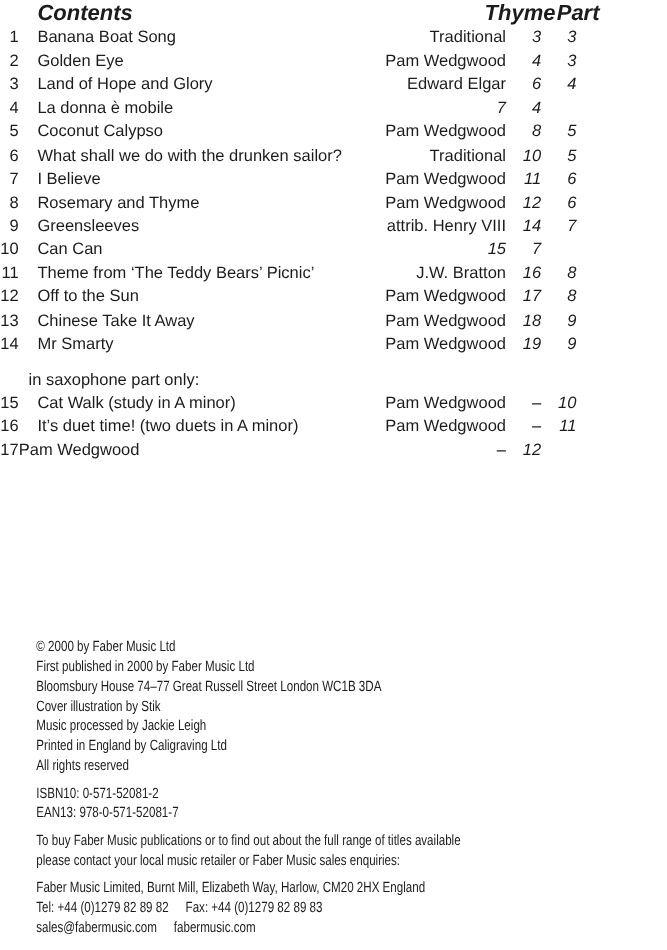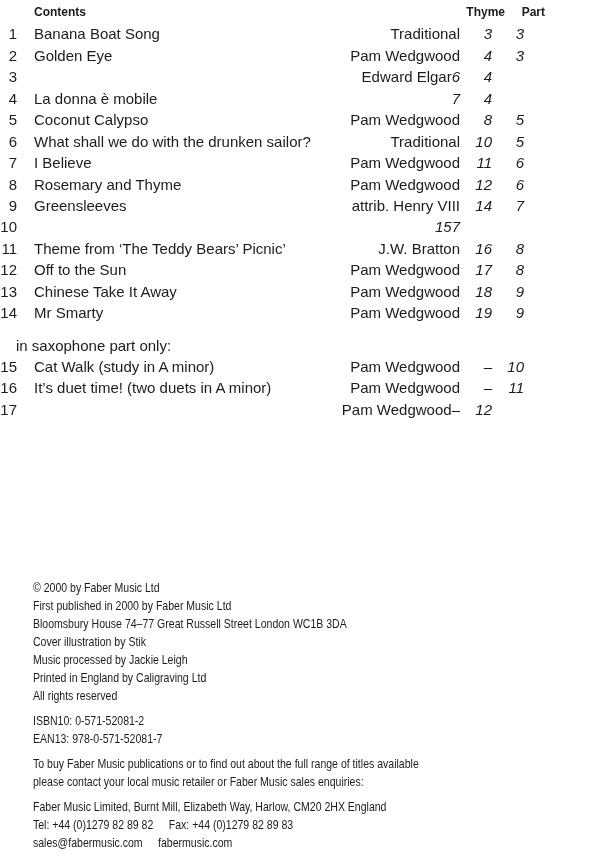--- a/index.html
+++ b/index.html
@@ -4,30 +4,30 @@
 <style>
   html,body{margin:0;padding:0}
   body{
     width:606px;height:864px;position:relative;overflow:hidden;
     background:#ffffff;color:#1c1c1c;
     font-family:"Liberation Sans",sans-serif;
     -webkit-font-smoothing:antialiased;
   }
   
   .toc{position:absolute;top:2px;left:0;width:524px}
-  .hdr{position:relative;height:21.45px;line-height:21.45px;font-size:12px;font-weight:bold;}
+  .hdr{position:relative;height:21.45px;line-height:21.45px;font-size:20px;font-weight:bold;font-style:italic}
   .hdr-title{position:absolute;left:34px}
   .hdr-score{position:absolute;right:19px}
   .hdr-part{position:absolute;right:-21px}
   .row{display:grid;grid-template-columns:17px 1fr max-content 32px 32px;height:21.45px;line-height:21.45px;font-size:15px;align-items:baseline}
   .c-num{text-align:right}
   .c-title{padding-left:17px;white-space:nowrap;overflow:hidden}
-  .c-comp{text-align:right;white-space:nowrap}
+  .c-comp{white-space:nowrap}
   .c-score,.c-part{text-align:right;font-style:italic}
-  .sax-label{margin-top:11px;height:21.45px;line-height:21.45px;padding-left:16px;font-size:15px}
+  .sax-label{margin-top:11px;height:21.45px;line-height:21.45px;padding-left:26px;font-size:15px}
   
   .imprint{
     position:absolute;left:33px;top:579px;width:726px;
     font-size:13.5px;transform:scaleX(0.78);transform-origin:0 0;
   }
   .ip-block{margin:0 0 7px 0}
   .ip-line{height:18px;line-height:18px;white-space:nowrap}
   .gap-left{margin-left:16px}
 </style>
 </head>
@@ -51,20 +51,21 @@
     </div>
       <div class="row">
       <span class="c-num">2</span>
       <span class="c-title">Golden Eye</span>
       <span class="c-comp">Pam Wedgwood</span>
       <span class="c-score">4</span>
       <span class="c-part">3</span>
     </div>
       <div class="row">
       <span class="c-num">3</span>
+      <span class="c-title">Land of Hope and Glory</span>
       <span class="c-comp">Edward Elgar</span>
       <span class="c-score">6</span>
       <span class="c-part">4</span>
     </div>
       <div class="row">
       <span class="c-num">4</span>
       <span class="c-title">La donna è mobile</span>
       <span class="c-score">7</span>
       <span class="c-part">4</span>
     </div>
@@ -98,20 +99,21 @@
     </div>
       <div class="row">
       <span class="c-num">9</span>
       <span class="c-title">Greensleeves</span>
       <span class="c-comp">attrib. Henry VIII</span>
       <span class="c-score">14</span>
       <span class="c-part">7</span>
     </div>
       <div class="row">
       <span class="c-num">10</span>
+      <span class="c-title">Can Can</span>
       <span class="c-score">15</span>
       <span class="c-part">7</span>
     </div>
       <div class="row">
       <span class="c-num">11</span>
       <span class="c-title">Theme from ‘The Teddy Bears’ Picnic’</span>
       <span class="c-comp">J.W. Bratton</span>
       <span class="c-score">16</span>
       <span class="c-part">8</span>
     </div>

